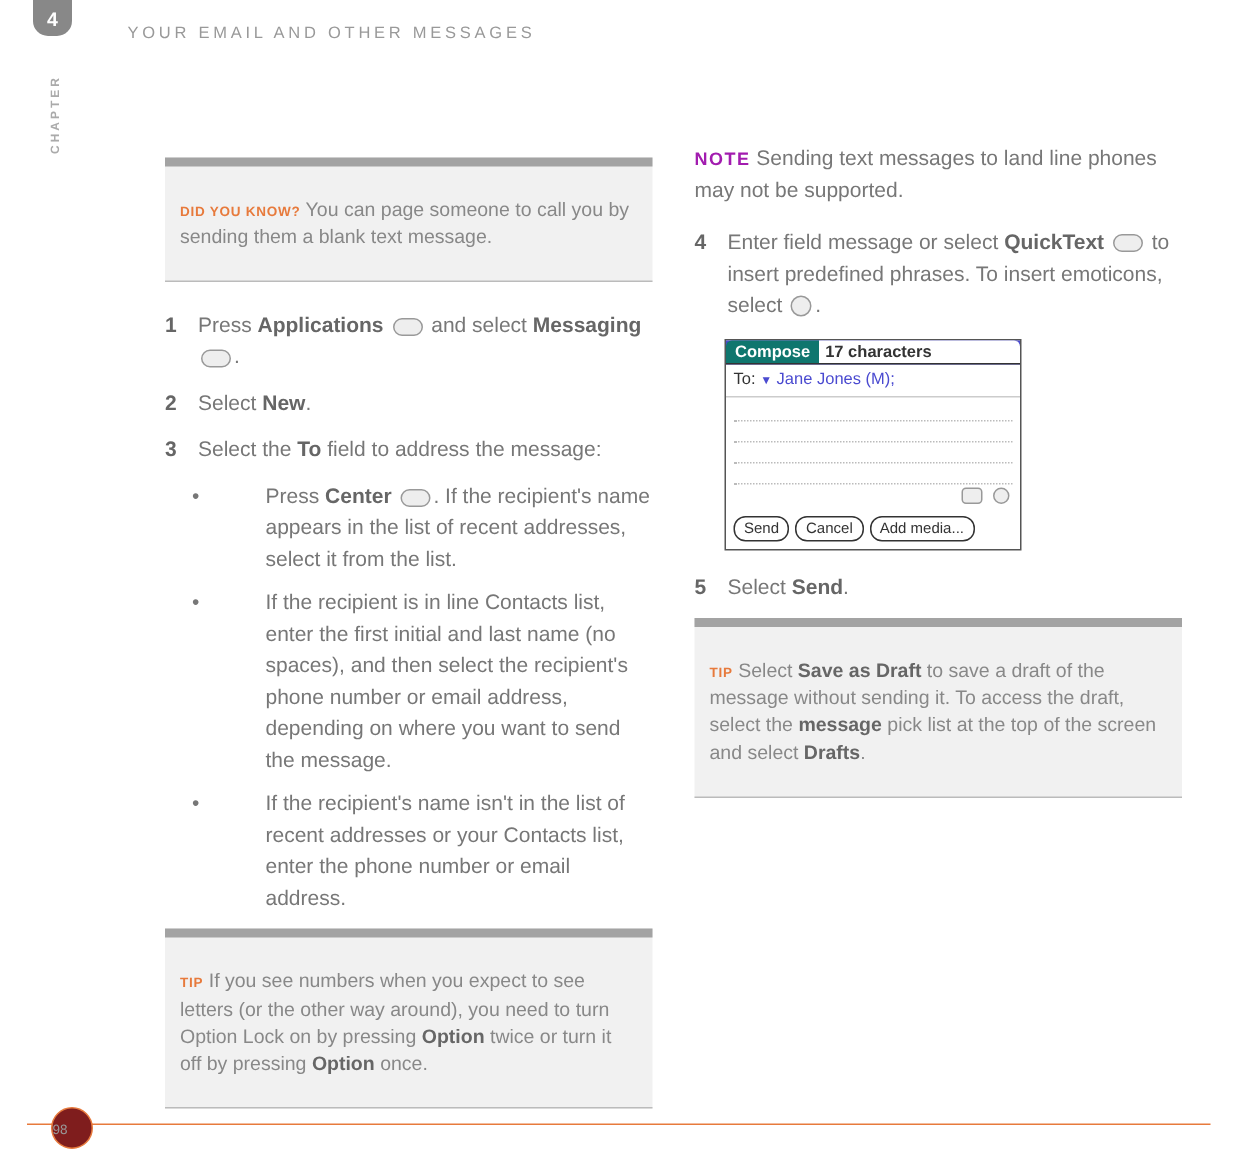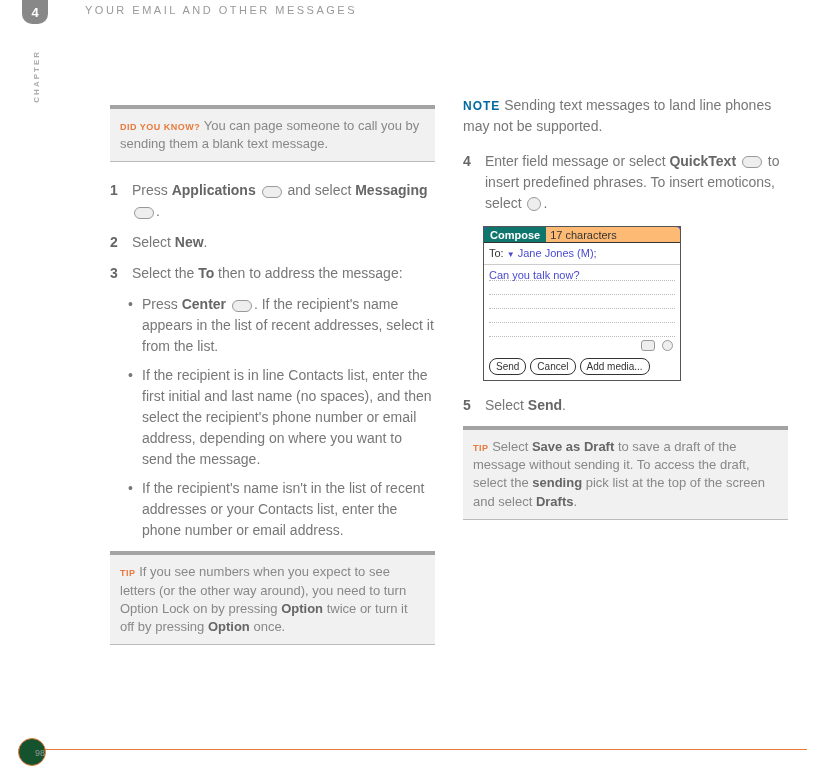--- a/index.html
+++ b/index.html
@@ -22,21 +22,21 @@
     color: #fff;
     font-size: 13px;
     font-weight: bold;
     text-align: center;
     line-height: 26px;
     border-bottom-left-radius: 10px;
     border-bottom-right-radius: 10px;
   }
   .header-title {
     position: absolute;
-    top: 4px;
+    top: 16px;
     left: 85px;
     font-size: 11px;
     letter-spacing: 2.5px;
     color: #999;
   }
   .chapter-vert {
     position: absolute;
     top: 50px;
     left: 32px;
     writing-mode: vertical-rl;
@@ -49,42 +49,42 @@
   .content {
     position: absolute;
     top: 95px;
     left: 110px;
     width: 680px;
     display: flex;
     gap: 28px;
   }
   .col { width: 325px; font-size: 14px; line-height: 1.5; color: #777; }
   .tipbox {
-    border-top: 4px solid #a3a3a3;
+    border-top: 6px solid #a3a3a3;
     border-bottom: 1px solid #bbb;
     background: #f1f1f1;
-    padding: 8px 10px;
+    padding: 20px 10px;
     font-size: 13px;
     color: #888;
     margin: 10px 0 18px 0;
     line-height: 1.4;
   }
   .tipbox .label {
     color: #e77a3c;
     font-size: 9px;
     font-weight: bold;
     letter-spacing: 0.5px;
   }
-  .note-label { color: #0369a1; font-weight: bold; letter-spacing: 1px; font-size: 12px; }
+  .note-label { color: #a21caf; font-weight: bold; letter-spacing: 1px; font-size: 12px; }
   .step { display: flex; margin-bottom: 10px; }
   .step-num { width: 22px; font-weight: bold; color: #666; flex-shrink:0; }
   .step-body { flex: 1; }
   .bullet { display: flex; margin: 8px 0 8px 18px; }
   .bullet-dot { width: 14px; flex-shrink:0; }
-  .bullet-body { flex: 1; }
+  .bullet-body { flex: 1; margin-left: 35px; }
   .bold { font-weight: bold; color: #666; }
   .inline-icon {
     display: inline-block;
     width: 20px;
     height: 12px;
     border: 1px solid #999;
     border-radius: 6px;
     vertical-align: middle;
     background: #eee;
     margin: 0 2px;
@@ -104,21 +104,21 @@
   .compose-title {
     display:flex;
     background: #4a4ad0;
     color:#fff;
     font-weight:bold;
     border-bottom:1px solid #333;
     height:16px;
     line-height:16px;
   }
   .compose-title .ct1 { background:#0f766e; padding:0 6px; border-top-left-radius:4px;}
-  .compose-title .ct2 { background:#fdba74; color:#333; flex:1; padding:0 4px; font-weight:normal; border-top-right-radius:4px;}
+  .compose-title .ct2 { background:#ffffff; color:#333; flex:1; padding:0 4px; font-weight:bold; border-top-right-radius:4px;}
   .compose-to {
     padding: 2px 5px;
     border-bottom: 1px solid #ccc;
     color:#333;
     font-family: Arial;
   }
   .compose-to .arrow { color:#4a4ad0; font-size:8px; }
   .compose-to .name { color:#4a4ad0;text-align:right; }
   .compose-body { padding: 2px 5px 0 5px; }
   .compose-body .line { border-bottom:1px dotted #bbb; height:14px; color:#4a4ad0; font-family: Arial; }
@@ -128,30 +128,30 @@
 
   .footer-line {
     position: absolute;
     left: 18px; right: 18px;
     bottom: 32px;
     height: 1px;
     background: #e77a3c;
   }
   .page-num {
     position: absolute;
-    left: 18px;
+    left: 34px;
     bottom: 16px;
     width: 28px; height: 28px;
     border: 1px solid #e77a3c;
     border-radius: 50%;
-    text-align:right;
+    text-align:left;
     line-height:28px;
     font-size:9px;
     color:#999;
-    background:#14532d;
+    background:#7f1d1d;
   }
 </style>
 </head>
 <body>
 
 <div class="chapter-tab">4</div>
 <div class="header-title">YOUR EMAIL AND OTHER MESSAGES</div>
 <div class="chapter-vert">CHAPTER</div>
 
 <div class="content">
@@ -174,21 +174,21 @@
     <div class="step">
       <div class="step-num">2</div>
       <div class="step-body">
         <span>Select </span><span class="bold">New</span><span>.</span>
       </div>
     </div>
 
     <div class="step">
       <div class="step-num">3</div>
       <div class="step-body">
-        <span>Select the </span><span class="bold">To</span><span> then to address the message:</span>
+        <span>Select the </span><span class="bold">To</span><span> field to address the message:</span>
       </div>
     </div>
 
     <div class="bullet">
       <div class="bullet-dot">•</div>
       <div class="bullet-body">
         <span>Press </span><span class="bold">Center</span>
         <span class="inline-icon"></span><span>. If the recipient's name appears in the list of recent addresses, select it from the list.</span>
       </div>
     </div>
@@ -229,21 +229,20 @@
       <div class="compose-title">
         <div class="ct1">Compose</div>
         <div class="ct2">17 characters</div>
       </div>
       <div class="compose-to">
         <span>To:</span>
         <span class="arrow">▼</span>
         <span class="name">Jane Jones (M);</span>
       </div>
       <div class="compose-body">
-        <div class="line">Can you talk now?</div>
         <div class="line"></div>
         <div class="line"></div>
         <div class="line"></div>
         <div class="line"></div>
       </div>
       <div class="compose-icons">
         <span class="inline-icon" style="width:14px;height:11px;border-radius:3px;"></span>
         <span class="inline-icon round" style="width:11px;height:11px;"></span>
       </div>
       <div class="compose-buttons">
@@ -255,19 +254,19 @@
 
     <div class="step">
       <div class="step-num">5</div>
       <div class="step-body">
         <span>Select </span><span class="bold">Send</span><span>.</span>
       </div>
     </div>
 
     <div class="tipbox">
       <span class="label">TIP</span>
-      <span>Select </span><span class="bold">Save as Draft</span><span> to save a draft of the message without sending it. To access the draft, select the </span><span class="bold">sending</span><span> pick list at the top of the screen and select </span><span class="bold">Drafts</span><span>.</span>
+      <span>Select </span><span class="bold">Save as Draft</span><span> to save a draft of the message without sending it. To access the draft, select the </span><span class="bold">message</span><span> pick list at the top of the screen and select </span><span class="bold">Drafts</span><span>.</span>
     </div>
   </div>
 </div>
 
 <div class="footer-line"></div>
 <div class="page-num">98</div>
 
 </body></html>

